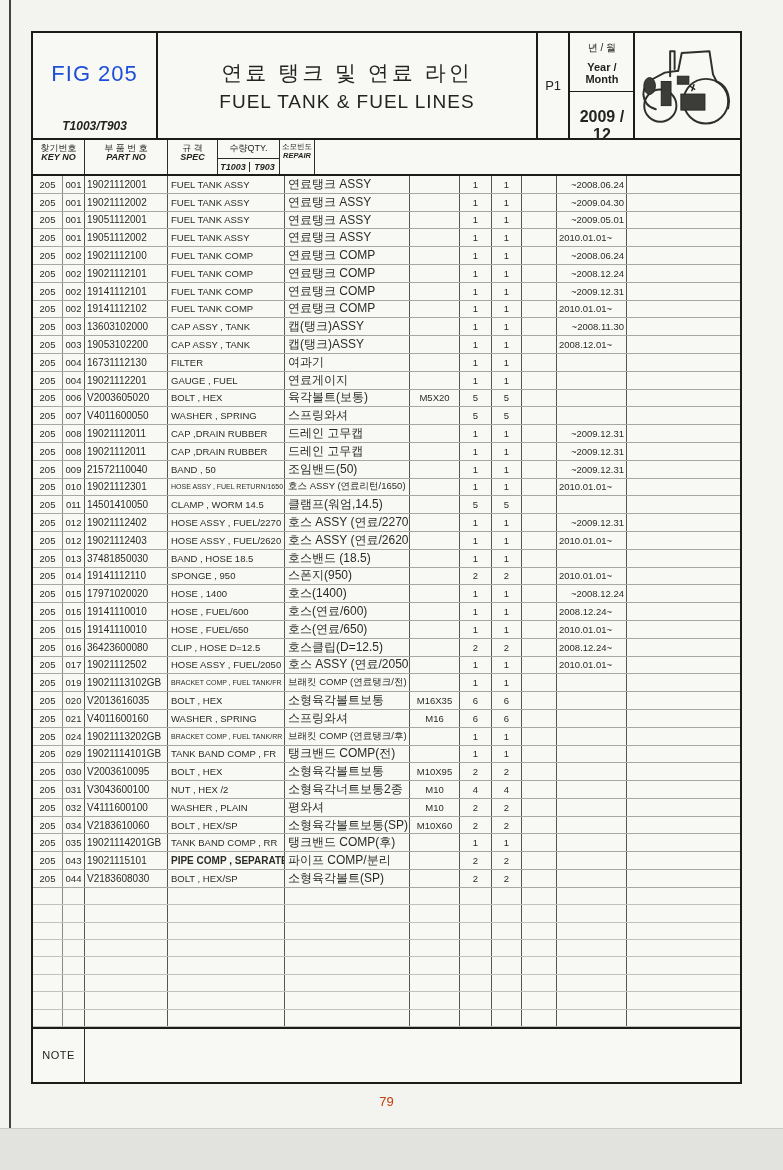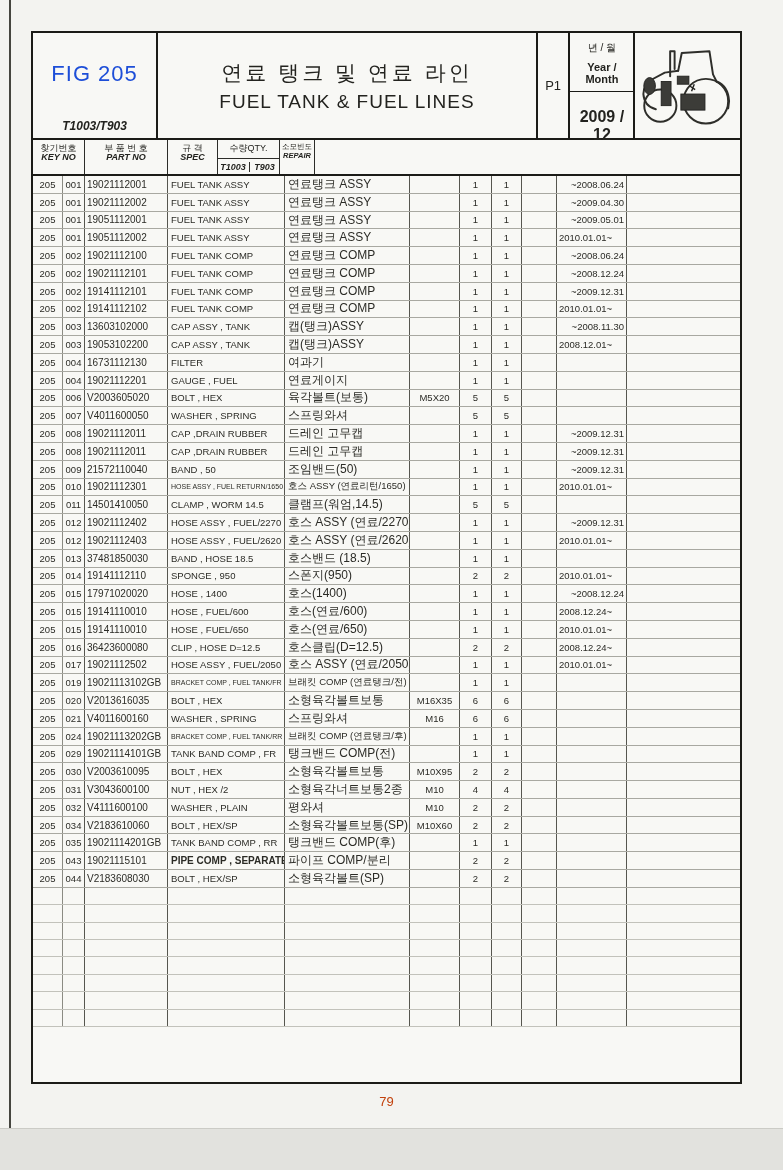--- a/index.html
+++ b/index.html
@@ -769,16 +769,20 @@
           <div class="cell c5"></div>
           <div class="cell c6"></div>
           <div class="cell c7"></div>
           <div class="cell c8"></div>
           <div class="cell c9"></div>
           <div class="cell c10"></div>
           <div class="cell c11"></div>
         </div>
       </div>
 
+    <div class="note-row">
+      <div class="note-cell">NOTE</div>
+      <div class="note-content"></div>
+    </div>
   </div>
 
   <div class="page-number">79</div>
 </div>
 
 </body></html>

